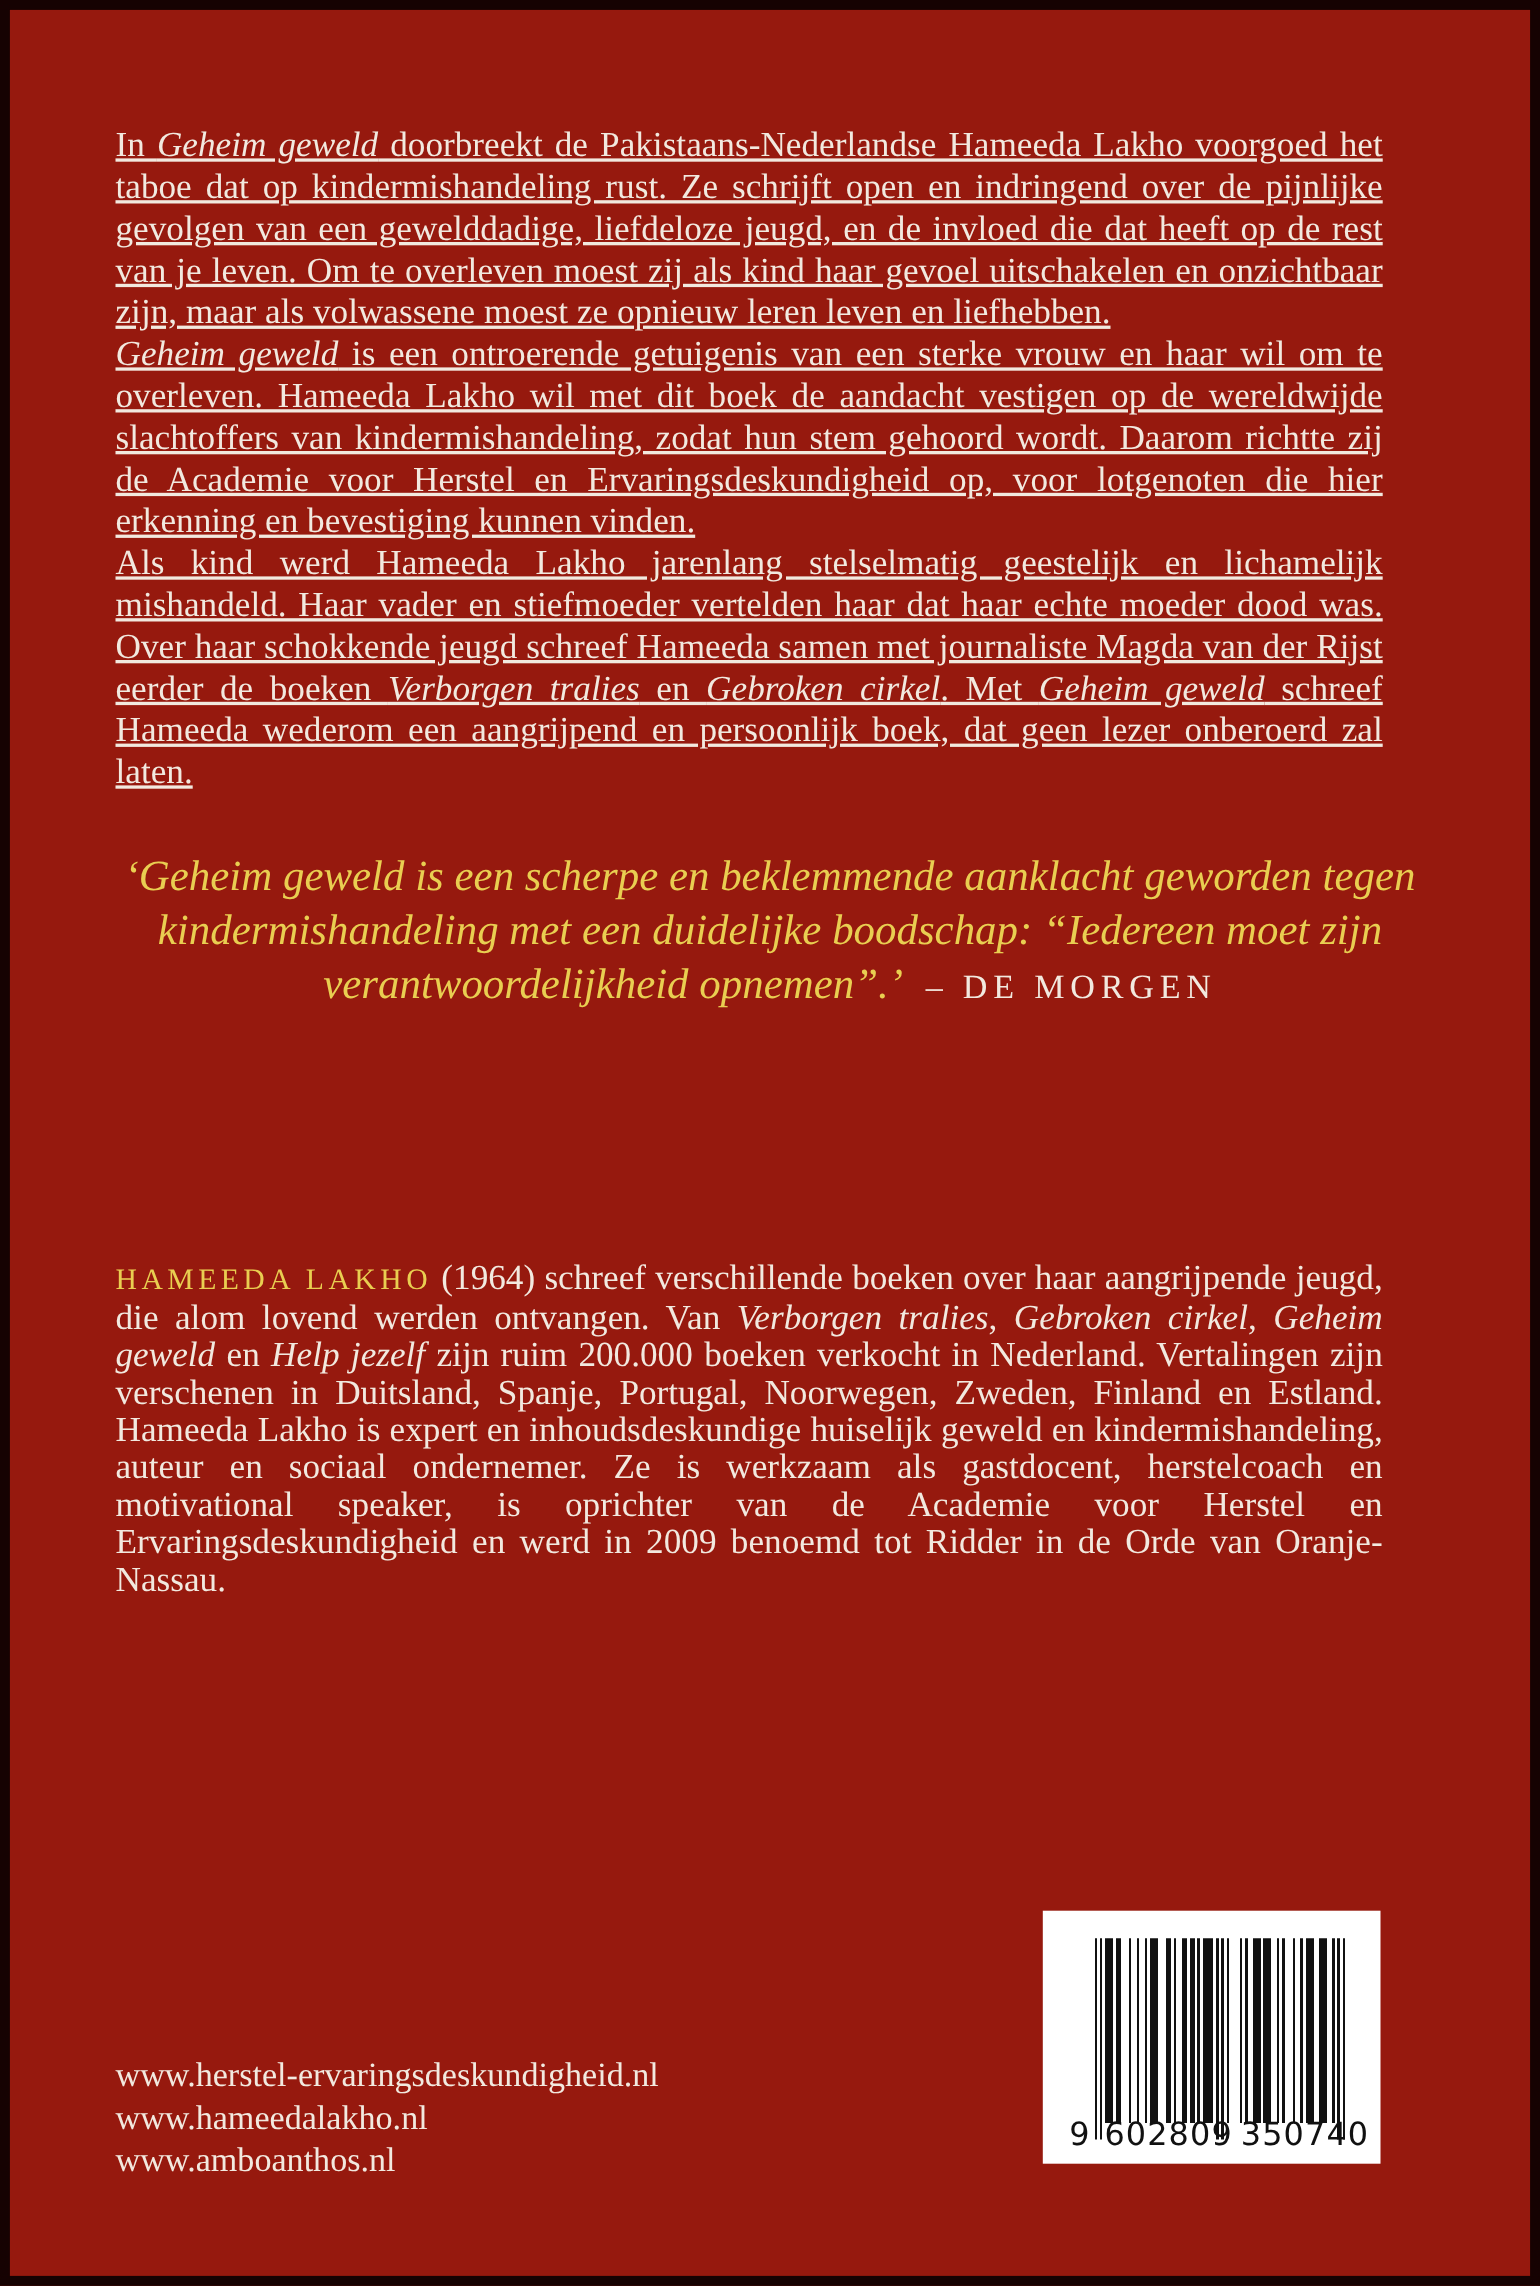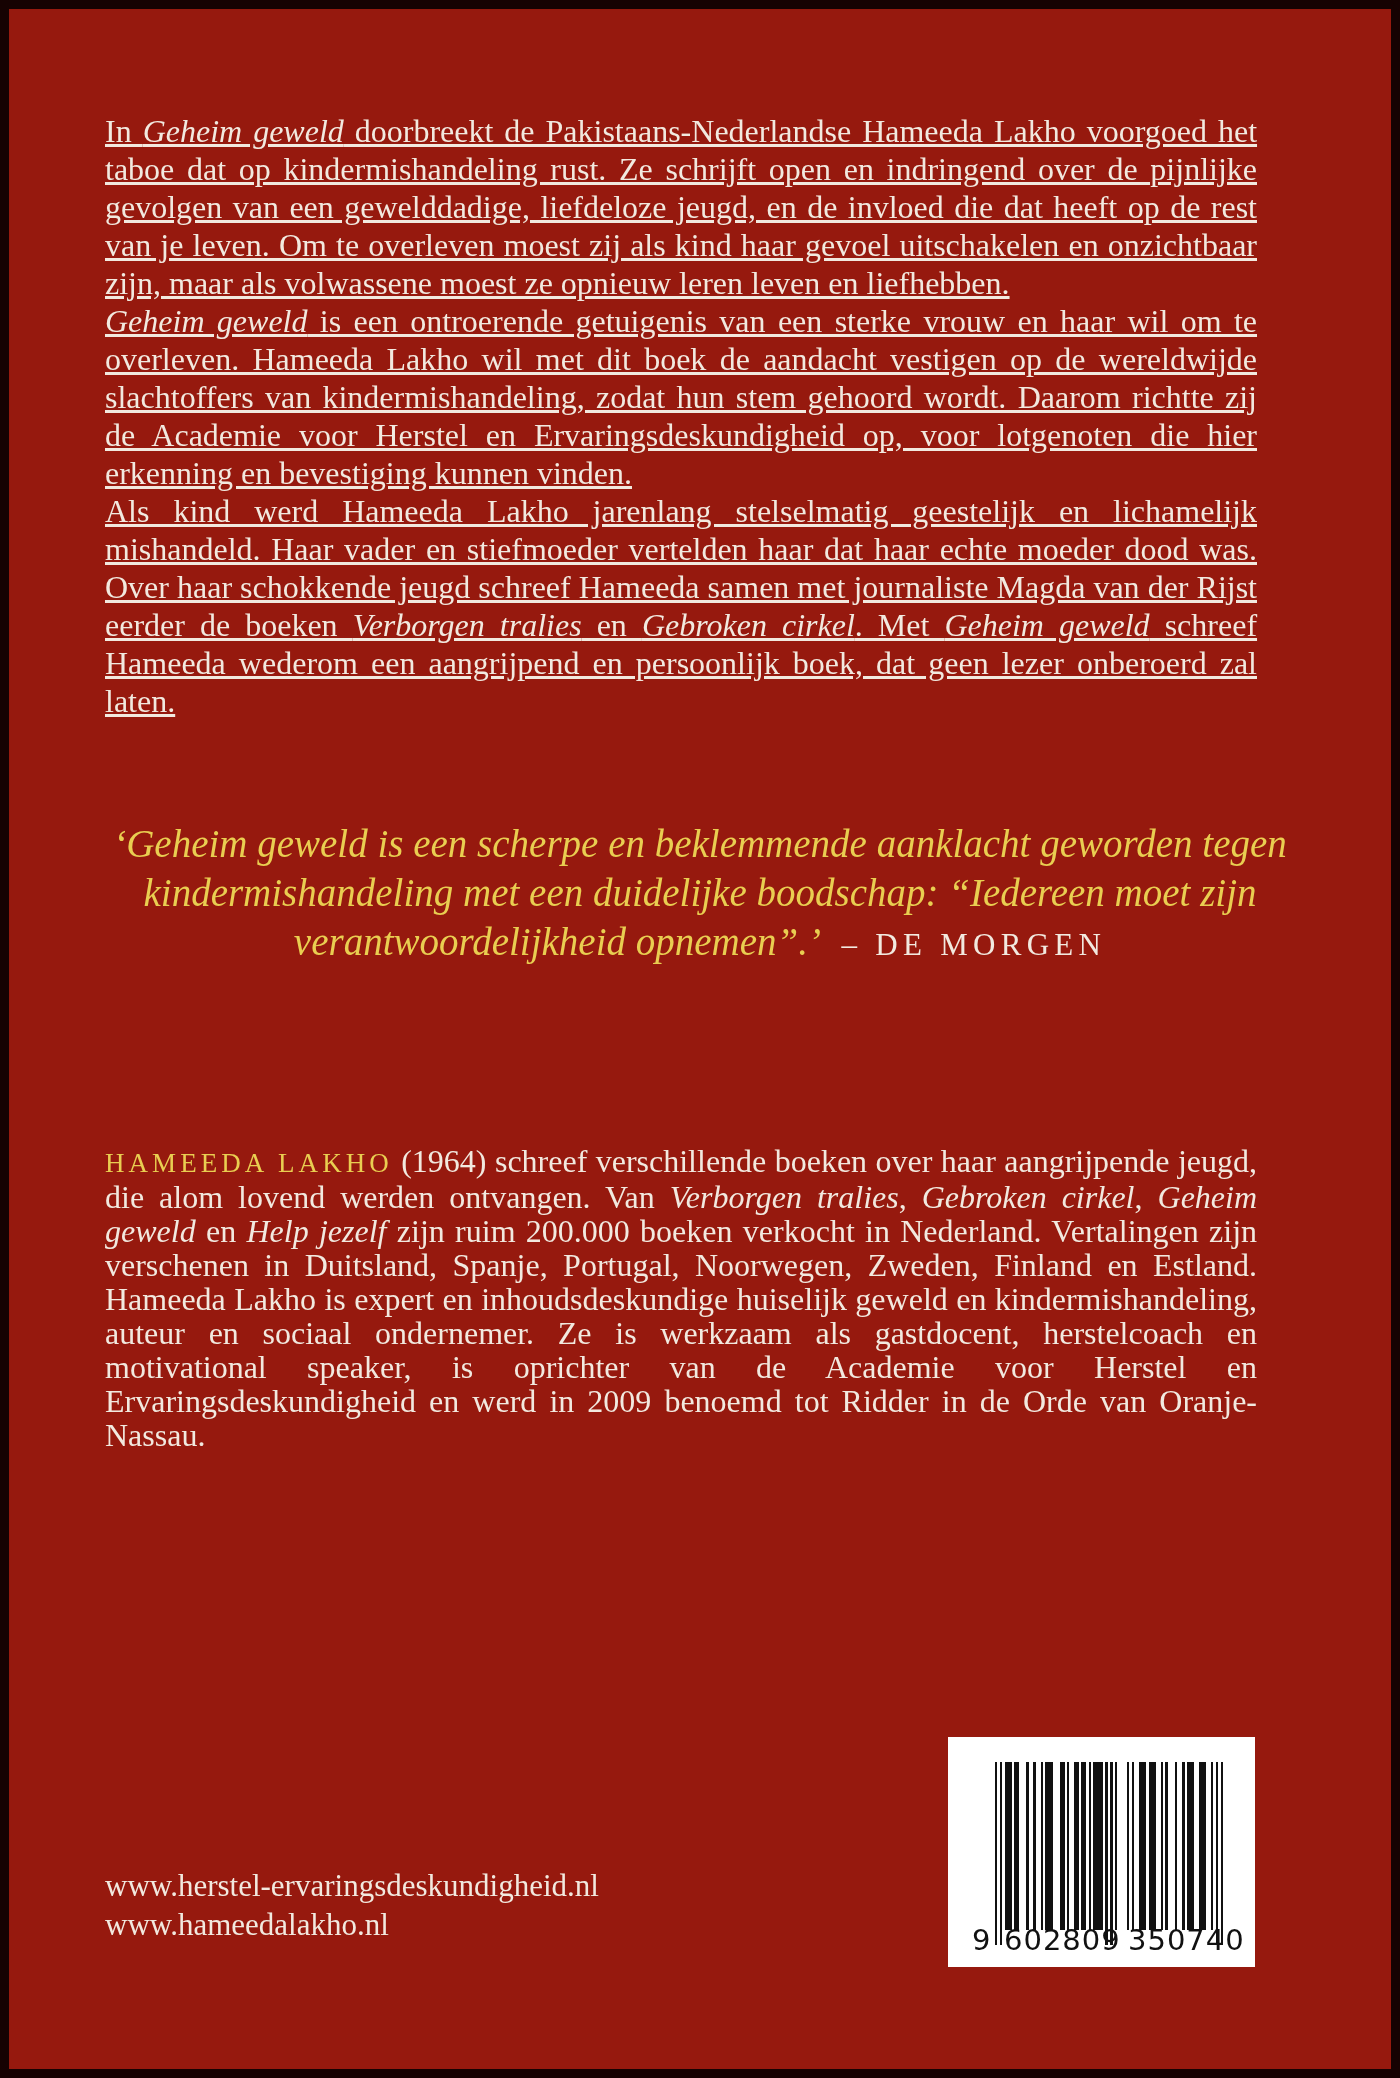--- a/index.html
+++ b/index.html
@@ -34,21 +34,21 @@
   .caps {
     letter-spacing: 0.15em;
     font-size: 27px;
   }
   .quote {
     position: absolute; left: 70px; width: 1260px;
     text-align: center;
     color: var(--accent_yellow, #e9ce51);
     font-size: 39px; line-height: 49px;
   }
-  .quote-1 { top: 772px; margin-top: 47px; }
+  .quote-1 { top: 772px; }
   .quote-2 { top: 962px; }
   .quote .src {
     color: var(--cream, #f2e9df);
     font-style: normal;
     font-size: 31px;
     letter-spacing: 0.17em;
     margin-left: 0.35em;
     white-space: nowrap;
   }
   .bio {
@@ -98,20 +98,21 @@
   </div>
 
 
   <div class="bio">
     <p><span class="caps accent">HAMEEDA LAKHO</span><span> (1964) schreef verschillende boeken over haar aangrijpende jeugd, die alom lovend werden ontvangen. Van </span><span class="it">Verborgen tralies</span><span>, </span><span class="it">Gebroken cirkel</span><span>, </span><span class="it">Geheim geweld</span><span> en </span><span class="it">Help jezelf</span><span> zijn ruim 200.000 boeken verkocht in Nederland. Vertalingen zijn verschenen in Duitsland, Spanje, Portugal, Noorwegen, Zweden, Finland en Estland. Hameeda Lakho is expert en inhoudsdeskundige huiselijk geweld en kindermishandeling, auteur en sociaal ondernemer. Ze is werkzaam als gastdocent, herstelcoach en motivational speaker, is oprichter van de Academie voor Herstel en Ervaringsdeskundigheid en werd in 2009 benoemd tot Ridder in de Orde van Oranje-Nassau.</span></p>
   </div>
 
   <div class="websites">
     <div>www.herstel-ervaringsdeskundigheid.nl</div>
     <div>www.hameedalakho.nl</div>
+    <div>www.amboanthos.nl</div>
   </div>
 
   <div class="barcode-box">
     <svg id="barcode-bars" width="228" height="183" viewBox="0 0 228 183" xmlns="http://www.w3.org/2000/svg">
         <rect x="0.0" y="0" width="2.4" height="183" fill="#111111"></rect>
         <rect x="4.8" y="0" width="2.4" height="183" fill="#111111"></rect>
         <rect x="9.6" y="0" width="2.4" height="168" fill="#111111"></rect>
         <rect x="12.0" y="0" width="2.4" height="168" fill="#111111"></rect>
         <rect x="14.4" y="0" width="2.4" height="168" fill="#111111"></rect>
         <rect x="19.2" y="0" width="2.4" height="168" fill="#111111"></rect>

